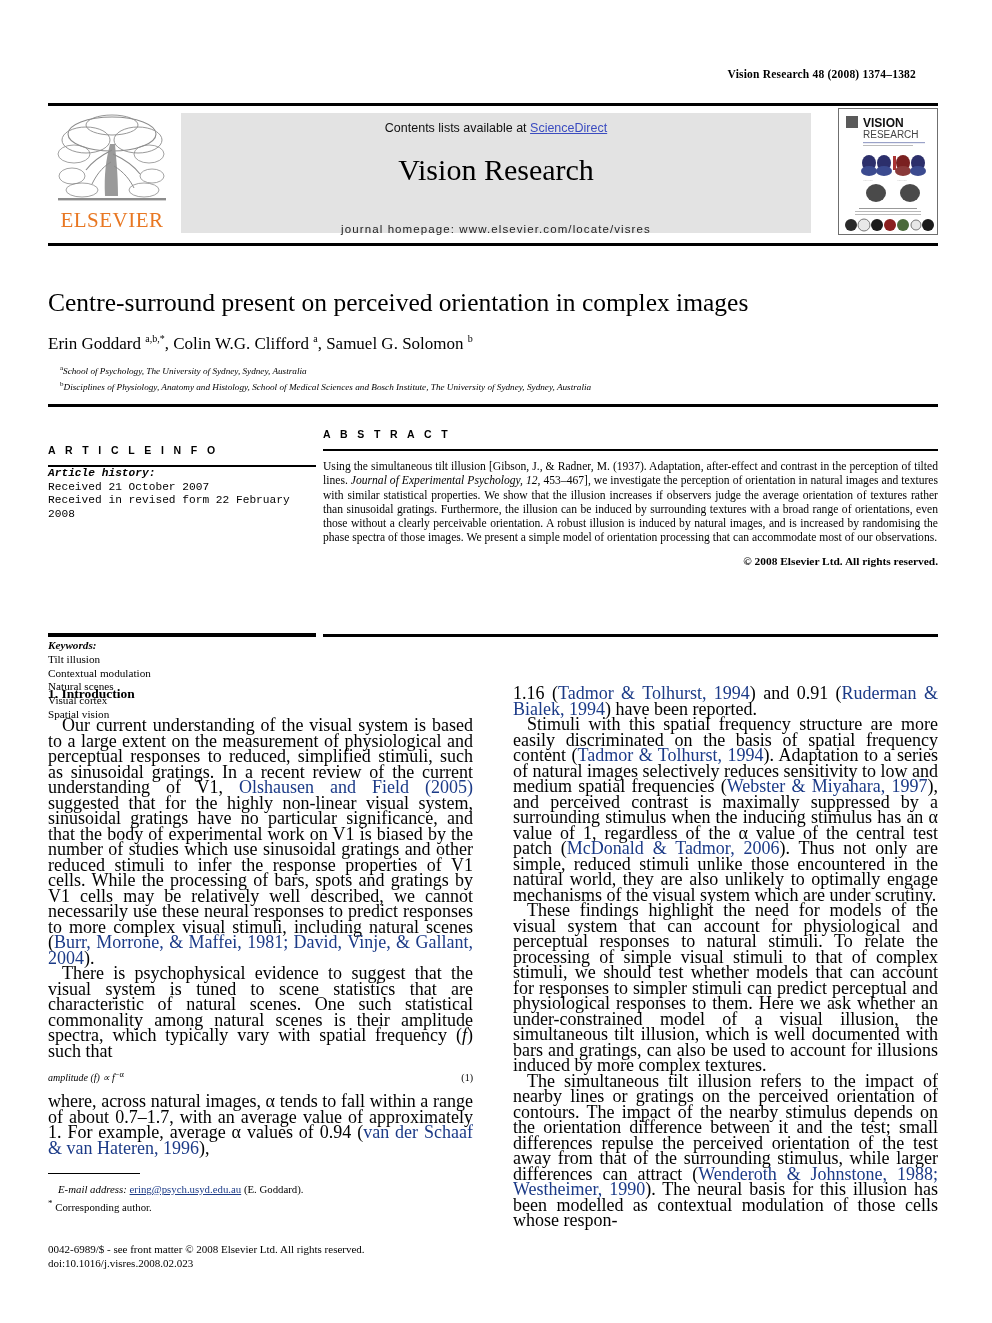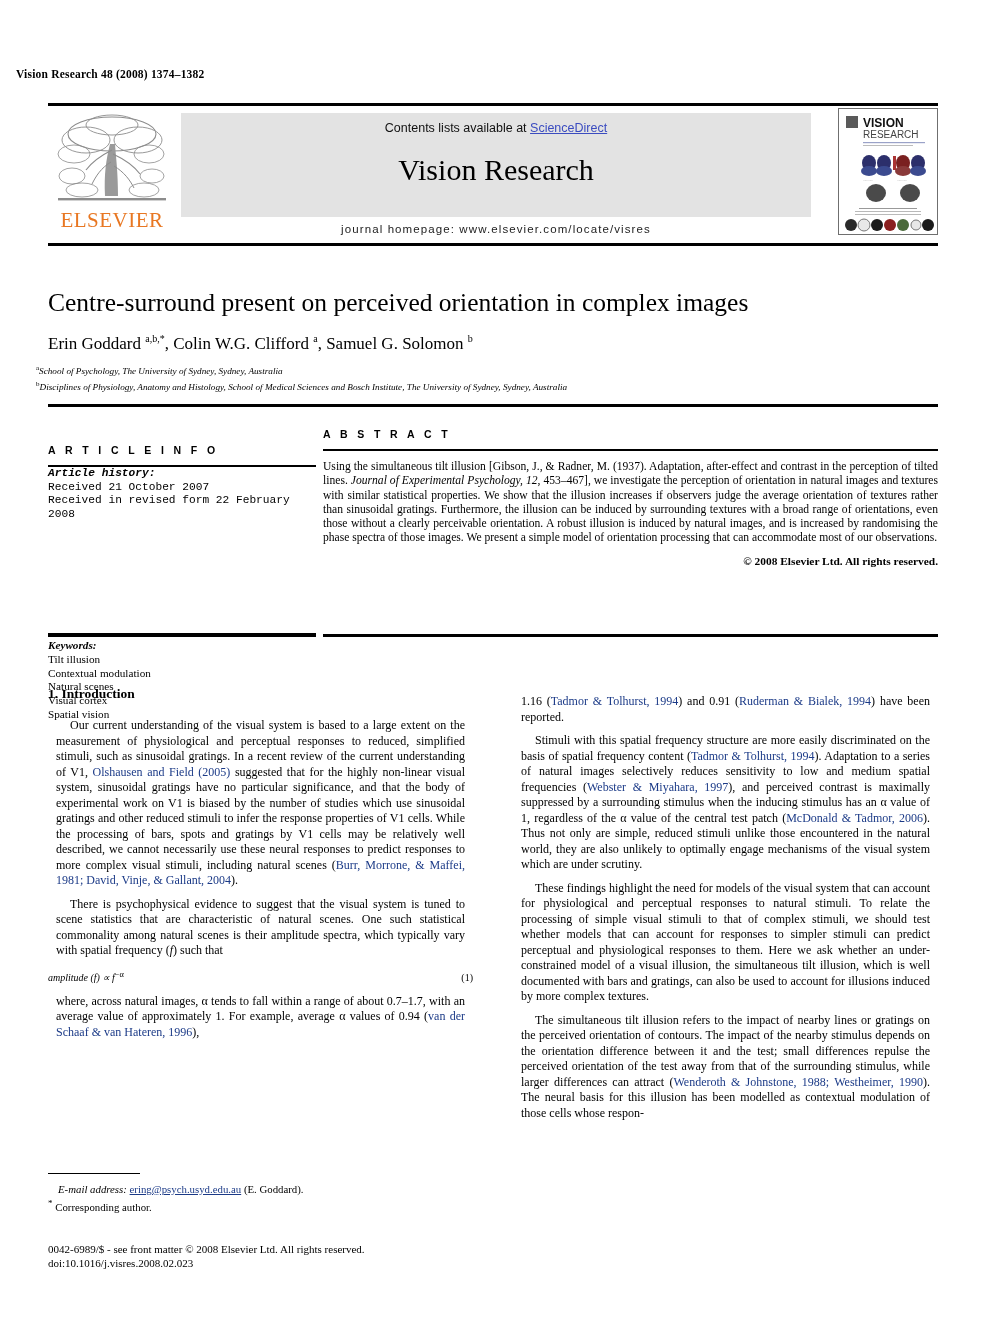--- a/index.html
+++ b/index.html
@@ -18,23 +18,23 @@
   .page {
     position: absolute;
     left: 0; top: 0;
     width: 992px;
     height: 1323px;
   }
 
   
   .running-head {
     position: absolute;
-    left: 16px; top: 68px;
+    left: 0; top: 68px;
     width: 916px;
-    text-align: left;
+    text-align: right;
     font-size: 11.5px;
     font-weight: bold;
     letter-spacing: 0.2px;
   }
 
   
   .rule-top {
     position: absolute;
     left: 48px; top: 103px;
     width: 890px;
@@ -66,21 +66,21 @@
     text-align: center;
     font-family: "Liberation Serif", serif;
     font-size: 21px;
     letter-spacing: 0.5px;
     color: #E87722;
   }
   .grey-panel {
     position: absolute;
     left: 133px; top: 5px;
     width: 630px;
-    height: 104px;
+    height: 120px;
     background: #e3e3e3;
   }
   .sd-line {
     position: absolute;
     left: 0; top: 8px;
     width: 630px;
     text-align: center;
     font-family: "Liberation Sans", sans-serif;
     font-size: 12.5px;
     color: #111;
@@ -134,21 +134,21 @@
   }
   .authors {
     position: absolute;
     left: 48px; top: 333px;
     width: 890px;
     font-size: 17px;
   }
   .authors sup { font-size: 10px; vertical-align: super; }
   .affils {
     position: absolute;
-    left: 36px; top: 362px;
+    left: 60px; top: 362px;
     width: 890px;
     font-size: 9.2px;
     font-style: italic;
     line-height: 12.5px;
   }
   .affils sup { font-size: 7px; vertical-align: super; font-style: normal; }
 
   .rule-title-bottom {
     position: absolute;
     left: 48px; top: 404px;
@@ -239,22 +239,22 @@
     left: 513px; top: 686px;
     width: 425px;
   }
   h2.sec-title {
     margin: 0 0 16px 0;
     font-size: 13.5px;
     font-weight: bold;
     font-family: "Liberation Serif", serif;
   }
   p.body {
-    margin: 8px;
-    font-size: 12px;
+    margin: 0;
+    font-size: 18px;
     line-height: 15.5px;
     text-align: justify;
     text-indent: 14px;
   }
   p.body.noind { text-indent: 0; }
   .cite { color: #1B3A87; }
   .eq-row {
     display: flex;
     justify-content: space-between;
     align-items: baseline;

